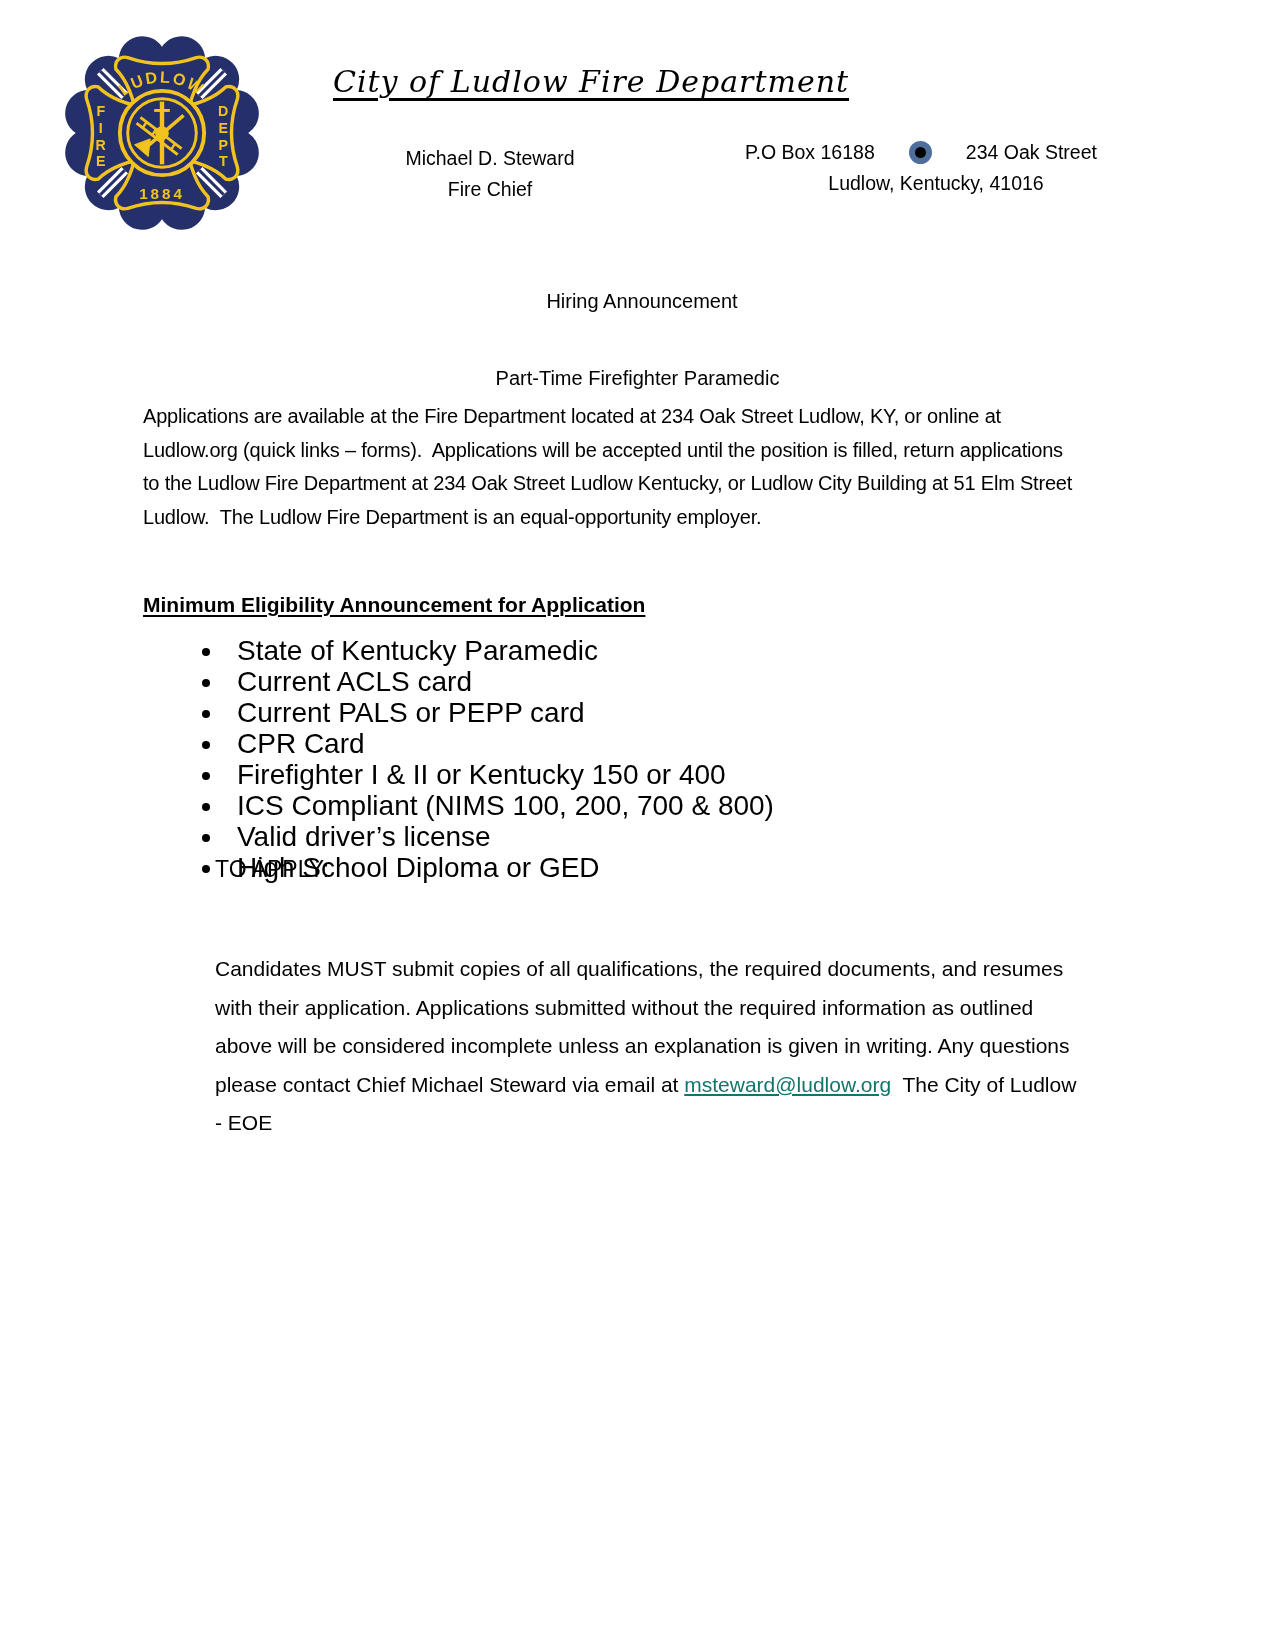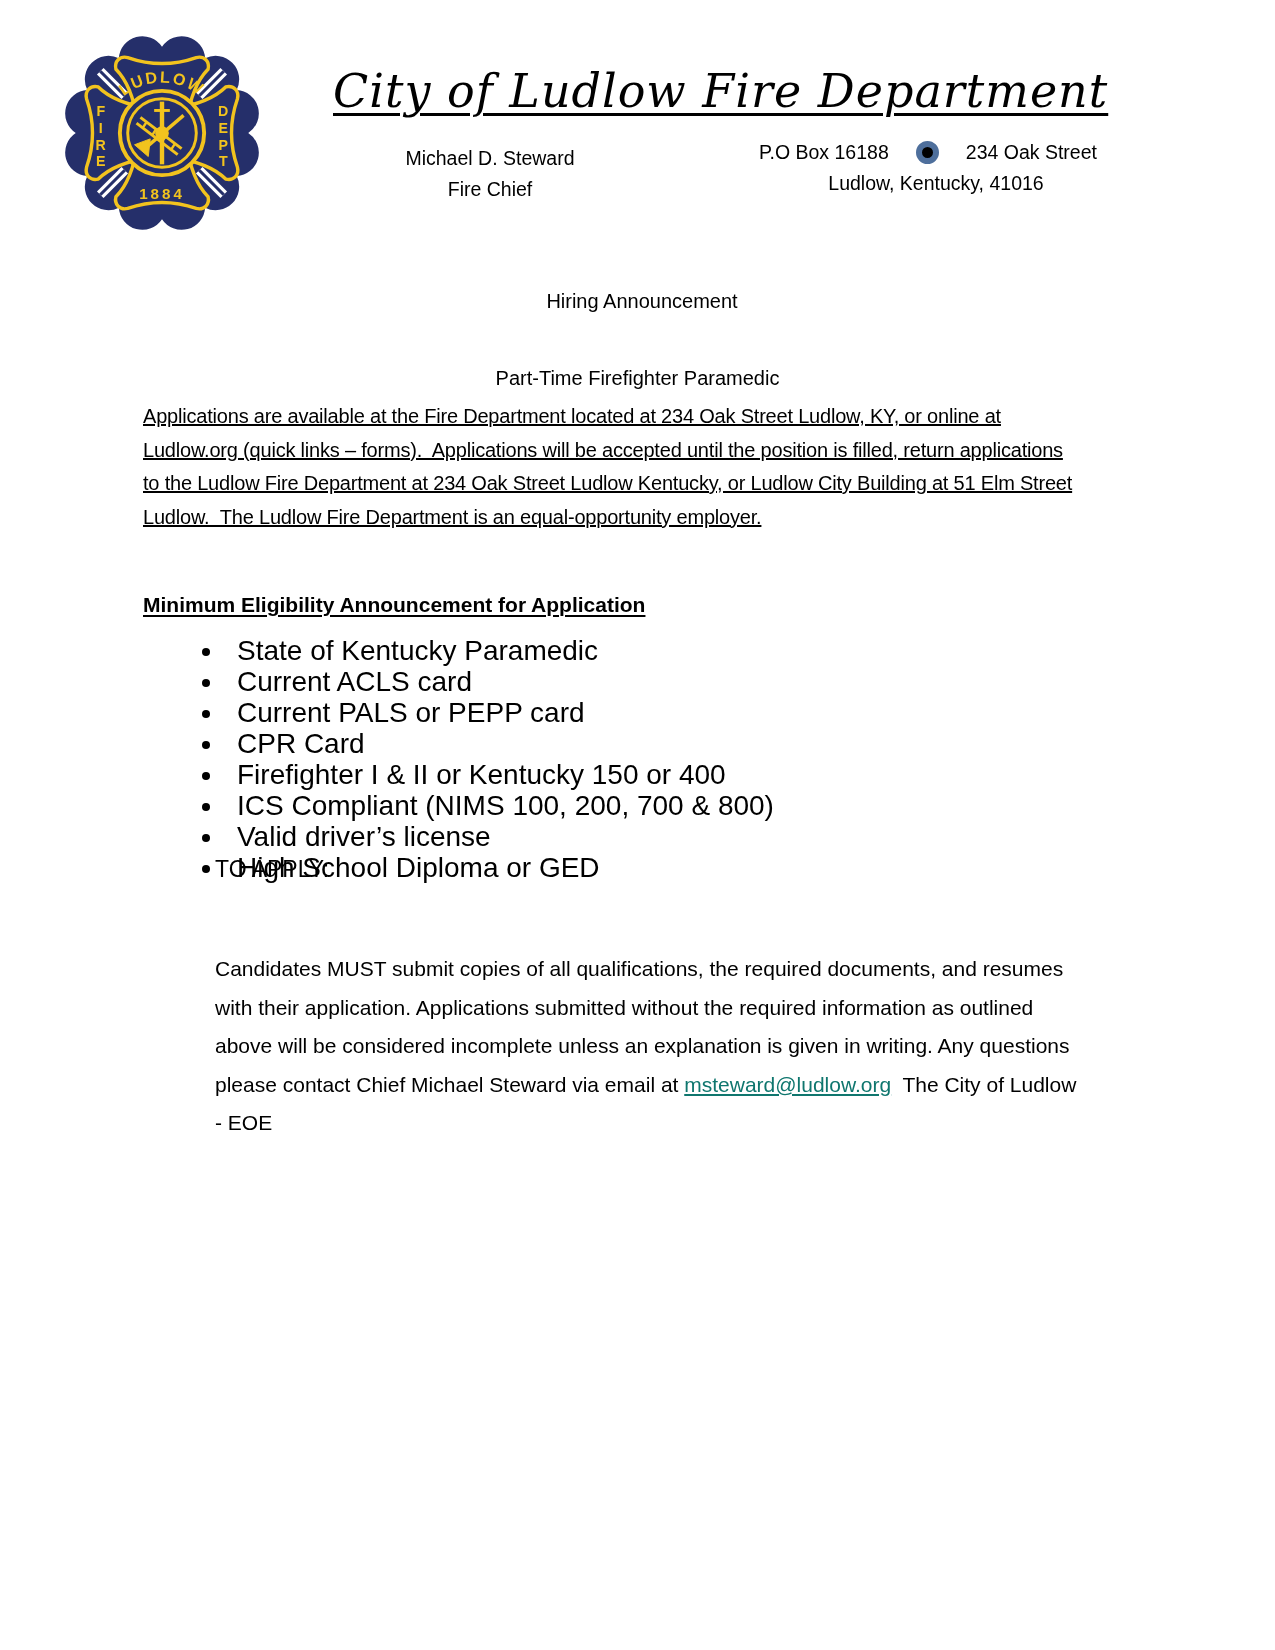--- a/index.html
+++ b/index.html
@@ -22,21 +22,21 @@
     position: absolute;
     left: 64px;
     top: 30px;
   }
   .doc-title {
     position: absolute;
     left: 333px;
     top: 64px;
     font-family: "DejaVu Serif", serif;
     font-style: italic;
-    font-size: 46px;
+    font-size: 30px;
     letter-spacing: 1px;
     white-space: nowrap;
     text-decoration: underline;
     text-decoration-thickness: 2.5px;
     text-underline-offset: 6px;
     color: #000000;
   }
   .chief-block {
     position: absolute;
     left: 350px;
@@ -52,21 +52,20 @@
     left: 745px;
     top: 137px;
     width: 352px;
     font-size: 19.5px;
     line-height: 31px;
   }
   .addr-row1 {
     display: flex;
     align-items: center;
     justify-content: space-between;
-    margin-left: 14px;
   }
   .addr-row2 { text-align: center; padding-left: 30px; }
   .dot-sep {
     display: inline-block;
     width: 23px;
     height: 23px;
     border-radius: 50%;
     background: #000000;
     border: 6px solid #4e6f9c;
     flex: 0 0 auto;
@@ -85,21 +84,20 @@
 
   
   .intro {
     position: absolute;
     left: 143px;
     top: 400px;
     width: 940px;
     font-size: 20px;
     line-height: 33.5px;
     letter-spacing: -0.2px;
-    text-decoration: underline;
   }
 
   
   .req-heading {
     position: absolute;
     left: 143px;
     top: 593px;
     font-size: 21px;
     font-weight: bold;
     text-decoration: underline;

